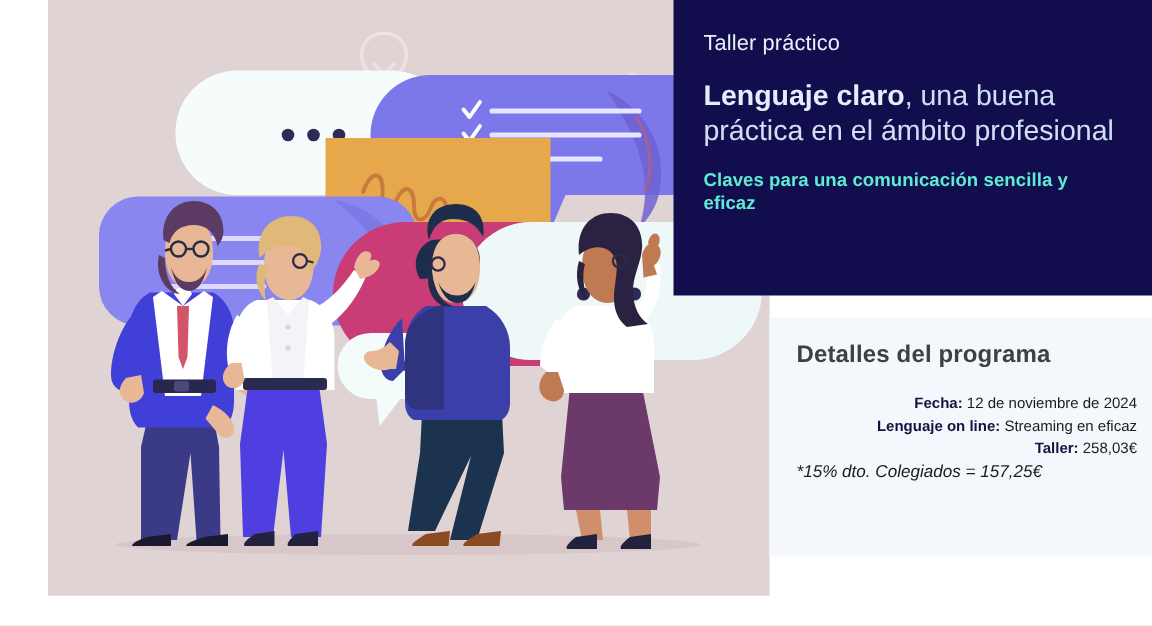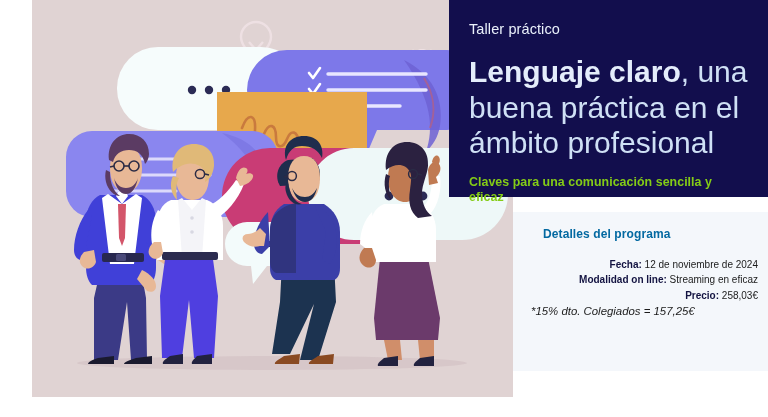--- a/index.html
+++ b/index.html
@@ -25,37 +25,37 @@
     position:absolute;left:449px;top:0;width:319px;height:197px;
     background:#120e4d;
     box-sizing:border-box;
     padding:22px 18px 0 20px;
   }
   .kicker{
     color:#eaf0fb;font-size:14.5px;font-weight:400;letter-spacing:.1px;
     margin:0 0 16px 0;line-height:1.1;
   }
   .headline{
-    margin:0;line-height:1.19;font-size:30px;color:#cfe0f5;font-weight:300;
+    margin:0;line-height:1.19;font-size:19px;color:#cfe0f5;font-weight:300;
   }
   .headline .hl-strong{font-weight:700;color:#e4edfb;}
   .sub{
-    margin:14px 0 0 0;color:#84cc16;font-size:12.4px;font-weight:700;
+    margin:14px 0 0 0;color:#5eead4;font-size:12.4px;font-weight:700;
     letter-spacing:.05px;line-height:1.2;
   }
 
   
   .details-panel{
     position:absolute;left:513px;top:212px;width:255px;height:159px;
     background:#f4f7fb;
     box-sizing:border-box;
     padding:16px 10px 0 18px;
   }
   .details-title{
-    margin:0 0 16px 12px;color:#0369a1;font-size:12px;font-weight:700;
+    margin:0 0 16px 0;color:#404040;font-size:16px;font-weight:700;
     letter-spacing:.1px;line-height:1.1;
   }
   .details-list{list-style:none;margin:0;padding:0;}
   .details-list li{
     color:#1b1b1b;font-size:10px;line-height:1.52;white-space:nowrap;text-align:right;
   }
   .details-list li b{color:#131341;font-weight:700;}
   .note{color:#1b1b1b;font-size:11.4px;line-height:1.52;white-space:nowrap;font-style:italic;}
 </style>
 </head>
@@ -280,19 +280,19 @@
   <div class="dark-panel">
     <p class="kicker">Taller práctico</p>
     <h1 class="headline"><span class="hl-strong">Lenguaje claro</span><span class="hl-rest">, una buena práctica en el ámbito profesional</span></h1>
     <p class="sub">Claves para una comunicación sencilla y eficaz</p>
   </div>
 
   <div class="details-panel">
     <h2 class="details-title">Detalles del programa</h2>
     <ul class="details-list">
       <li><b>Fecha:</b> <span>12 de noviembre de 2024</span></li>
-      <li><b>Modalidad on line:</b> <span>Streaming en eficaz</span></li>
-      <li><b>Precio:</b> <span>258,03€</span></li>
+      <li><b>Lenguaje on line:</b> <span>Streaming en eficaz</span></li>
+      <li><b>Taller:</b> <span>258,03€</span></li>
     </ul>
     <div class="note">*15% dto. Colegiados = 157,25€</div>
   </div>
 
 </div>
 
 </body></html>

